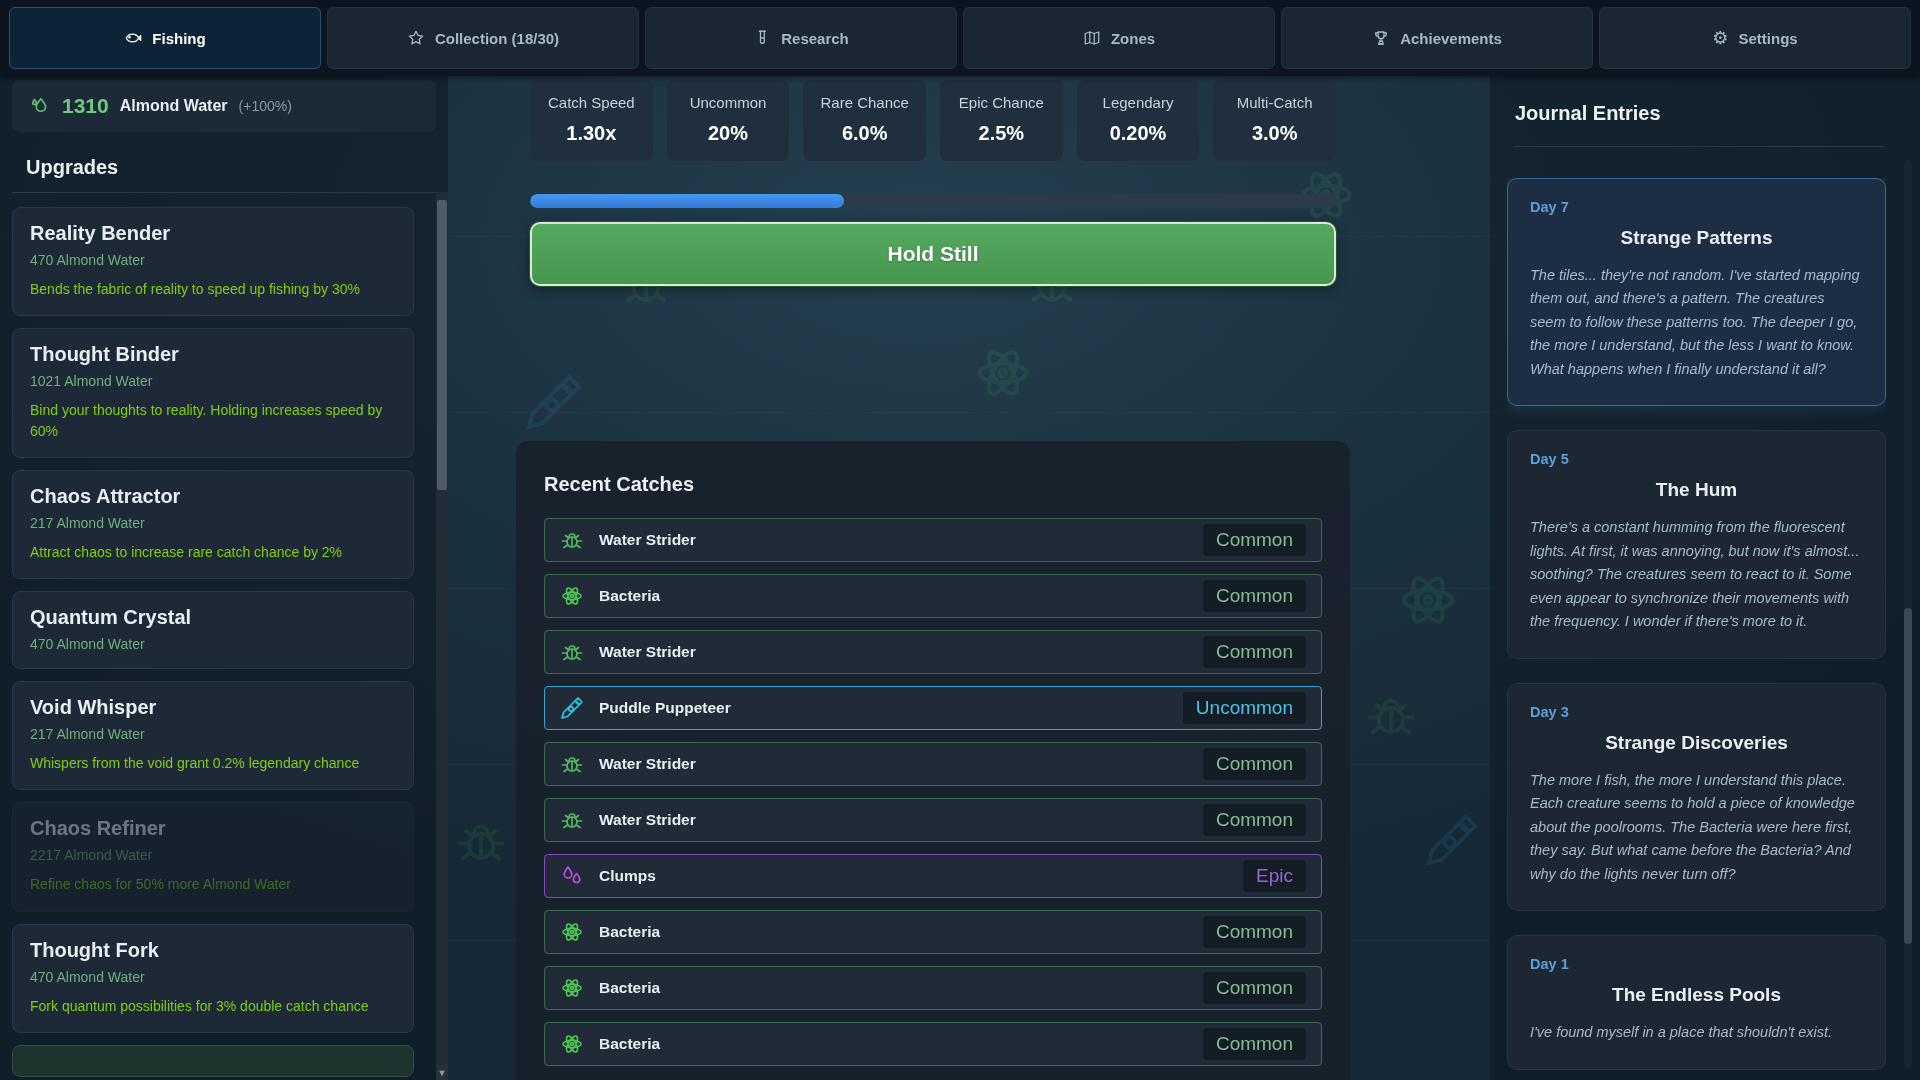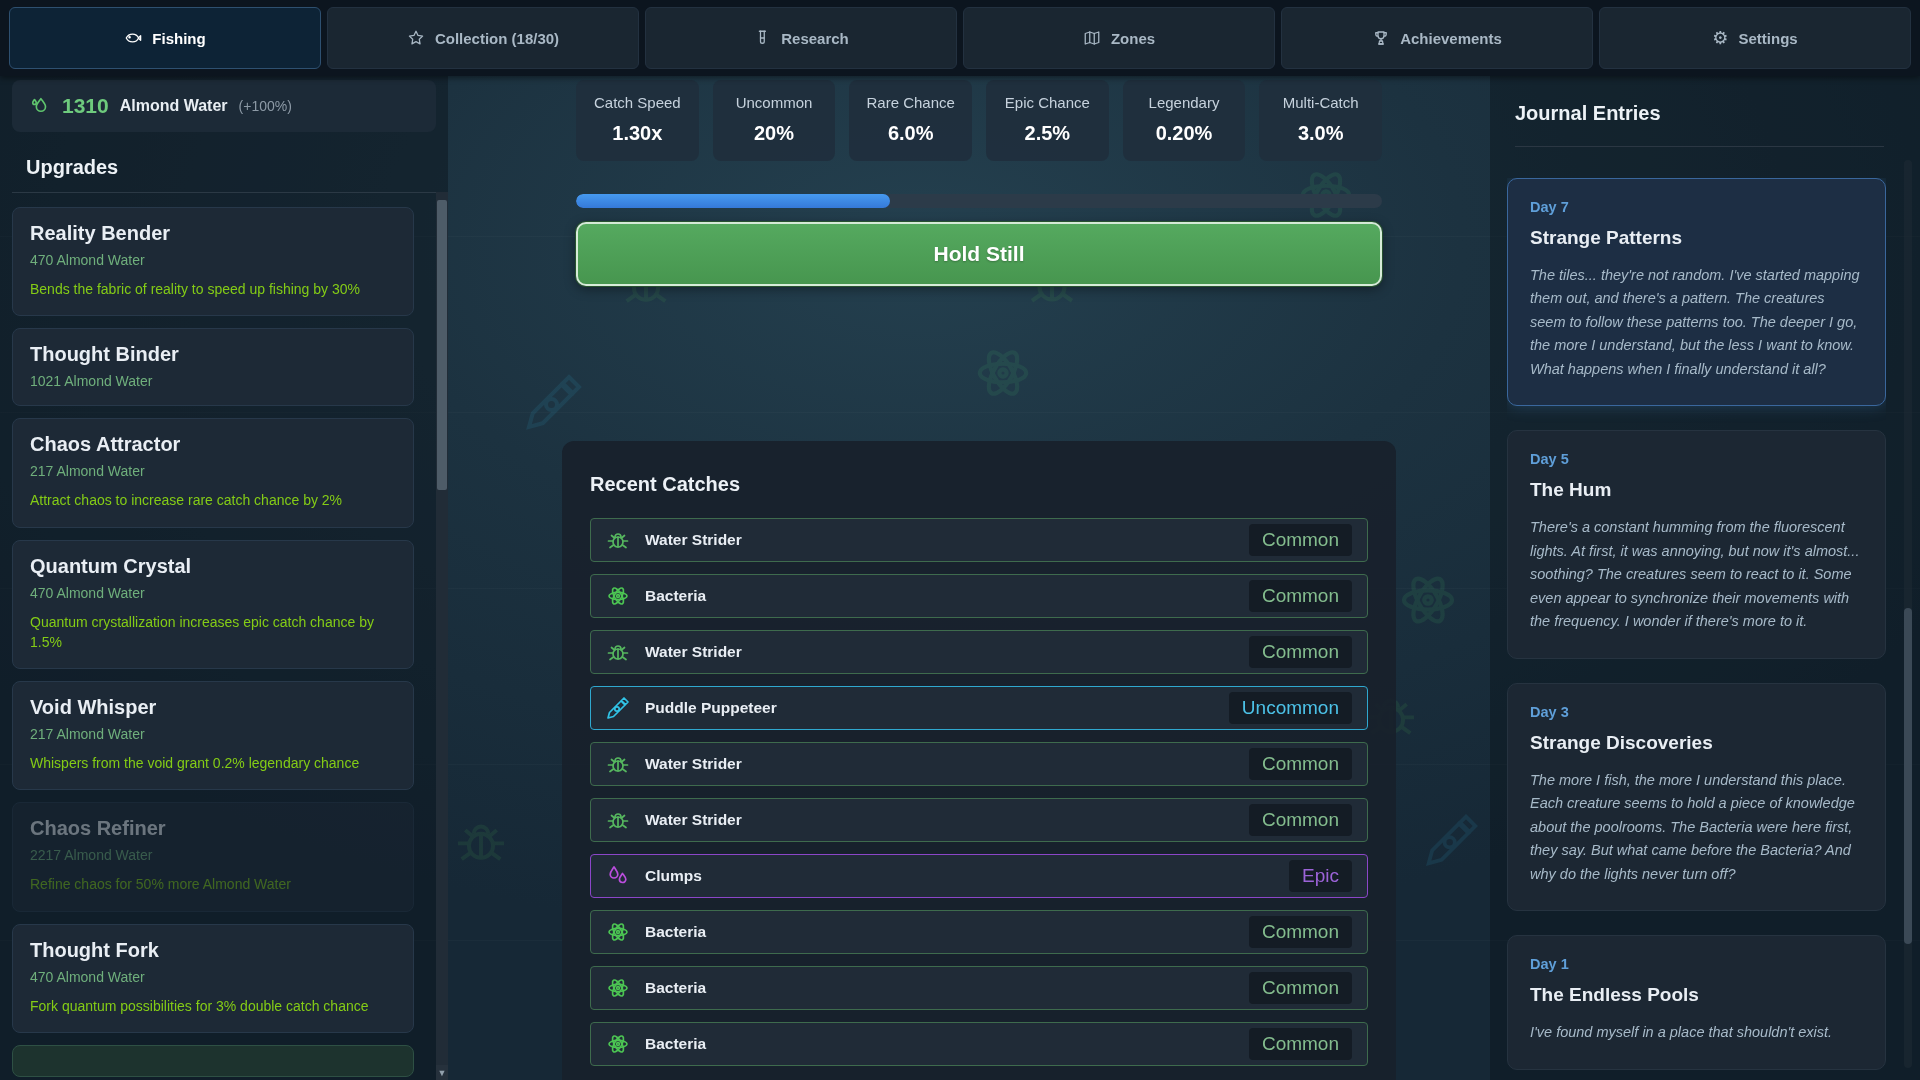--- a/index.html
+++ b/index.html
@@ -53,21 +53,21 @@
   .upg-head { display:flex; align-items:flex-start; }
   .sb-track { position:absolute; right:0; top:132px; bottom:0; width:12px;
               background:#212c37; }
   .sb-thumb { position:absolute; top:8px; right:1px; width:10px; height:290px;
               background:#4e5c68; border-radius:2px; }
   .sb-arrow { position:absolute; bottom:0; right:0; width:12px; height:15px;
               background:#26313c; color:#93a1ad; font-size:9px; display:flex;
               align-items:center; justify-content:center; }
 
   
-  .center { position:absolute; left:468px; top:0; width:1042px; height:1020px; }
+  .center { position:absolute; left:422px; top:0; width:1042px; height:1020px; }
   .col { position:absolute; left:108px; width:806px; top:0; height:1020px; }
   .stats-row { position:absolute; top:20px; left:0; width:100%; display:flex; gap:14px; }
   .stat-box { flex:1; background:rgba(32,47,61,.92); border-radius:8px;
               text-align:center; padding:14px 4px 16px; }
   .stat-label { color:#c6d2dd; font-size:15px; }
   .stat-value { color:#fff; font-size:20px; font-weight:700; margin-top:11px; }
   .progress { position:absolute; top:134px; left:0; width:100%; height:14px;
               background:#2c3b49; border-radius:7px; overflow:hidden; }
   .progress-fill { height:100%; background:linear-gradient(180deg,#469af0,#3579d8);
                    border-radius:7px; }
@@ -111,21 +111,21 @@
                    font-size:20px; font-weight:700; }
   .journal-divider { position:absolute; left:25px; right:36px; top:86px;
                      border-top:1px solid #2b3743; }
   .journal-entries { position:absolute; left:17px; right:34px; top:118px; bottom:0;
                      overflow:hidden; }
   .j-card { background:#1c2733; border:1px solid #263340; border-radius:10px;
             padding:20px 22px 24px; margin-bottom:24px; }
   .j-card.highlight { background:#1d2e44; border-color:#3a679d;
                       box-shadow:0 0 16px rgba(74,134,196,.3); }
   .j-day { color:#5f9fd9; font-size:14.5px; font-weight:700; }
-  .j-title { color:#e9eef4; font-size:19px; font-weight:700; margin-top:12px; }
+  .j-title { color:#e9eef4; font-size:19px; font-weight:700; margin-top:12px;text-align:center; }
   .j-text { color:#a7bac9; font-size:14.5px; font-style:italic; margin-top:15px;
             line-height:1.62; }
   .j-track { position:absolute; right:8px; top:100px; bottom:12px; width:8px;
              background:rgba(30,41,52,.6); border-radius:4px; }
   .j-thumb { position:absolute; right:8px; top:548px; width:8px; height:336px;
              background:#3b4956; border-radius:4px; }
 </style>
 </head>
 <body>
 
@@ -252,38 +252,38 @@
     <div class="upg-cost">470 Almond Water</div>
     <div class="upg-desc">Bends the fabric of reality to speed up fishing by 30%</div>
   </div>
 
   <div class="upg-card state-normal">
     <div class="upg-head">
       <div class="upg-name">Thought Binder</div>
 
     </div>
     <div class="upg-cost">1021 Almond Water</div>
+    <div class="upg-desc">Bind your thoughts to reality. Holding increases speed by 60%</div>
   </div>
 
   <div class="upg-card state-normal">
     <div class="upg-head">
       <div class="upg-name">Chaos Attractor</div>
 
     </div>
     <div class="upg-cost">217 Almond Water</div>
     <div class="upg-desc">Attract chaos to increase rare catch chance by 2%</div>
   </div>
 
   <div class="upg-card state-normal">
     <div class="upg-head">
       <div class="upg-name">Quantum Crystal</div>
 
     </div>
     <div class="upg-cost">470 Almond Water</div>
-    <div class="upg-desc">Quantum crystallization increases epic catch chance by 1.5%</div>
   </div>
 
   <div class="upg-card state-normal">
     <div class="upg-head">
       <div class="upg-name">Void Whisper</div>
 
     </div>
     <div class="upg-cost">217 Almond Water</div>
     <div class="upg-desc">Whispers from the void grant 0.2% legendary chance</div>
   </div>

